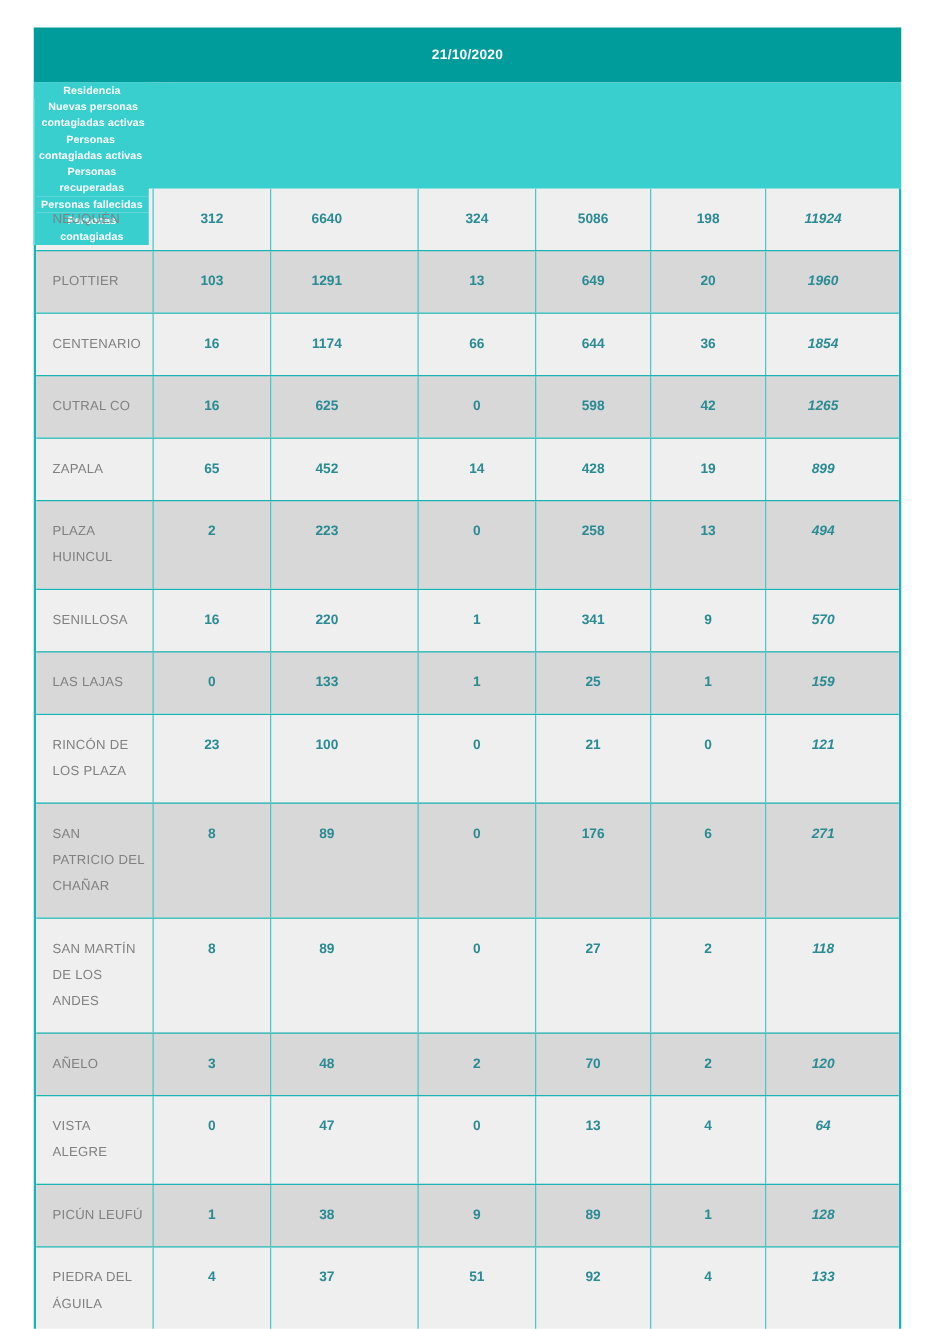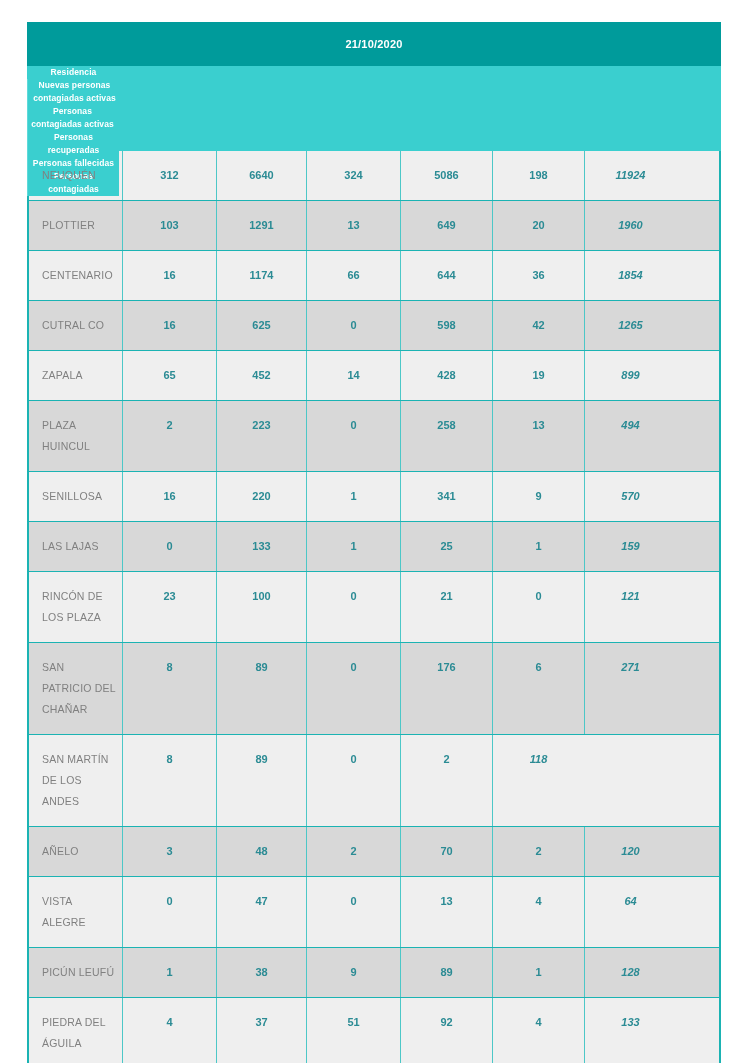--- a/index.html
+++ b/index.html
@@ -107,21 +107,21 @@
     color: #2b8b94;
     font-size: 11px;
     font-weight: bold;
     line-height: 21px;
   }
 
   
   .c0 { width: 93px; }
   .c1 { width: 94px; }
   .c2 { width: 90px; }
-  .c3 { width: 94px; }
+  .c3 { width: 94px; margin-left: 28px; }
   .c4 { width: 92px; }
   .c5 { width: 92px; text-align: center; }
   .c6 { width: 92px; font-style: italic; }
   
   .h0 { width: 93px; }
   .h1 { width: 94px; }
   .h2 { width: 90px; }
   .h3 { width: 94px; }
   .h4 { width: 92px; }
   .h5 { width: 92px; }
@@ -236,20 +236,21 @@
           <div class="cell c3 cell-num">0</div>
           <div class="cell c4 cell-num">176</div>
           <div class="cell c5 cell-num">6</div>
           <div class="cell c6 cell-num">271</div>
         </div>
         <div class="row odd">
           <div class="cell c0 cell-res">SAN MARTÍN DE LOS ANDES</div>
           <div class="cell c1 cell-num">8</div>
           <div class="cell c2 cell-num">89</div>
           <div class="cell c3 cell-num">0</div>
+          <div class="cell c4 cell-num">27</div>
           <div class="cell c5 cell-num">2</div>
           <div class="cell c6 cell-num">118</div>
         </div>
         <div class="row even">
           <div class="cell c0 cell-res">AÑELO</div>
           <div class="cell c1 cell-num">3</div>
           <div class="cell c2 cell-num">48</div>
           <div class="cell c3 cell-num">2</div>
           <div class="cell c4 cell-num">70</div>
           <div class="cell c5 cell-num">2</div>

